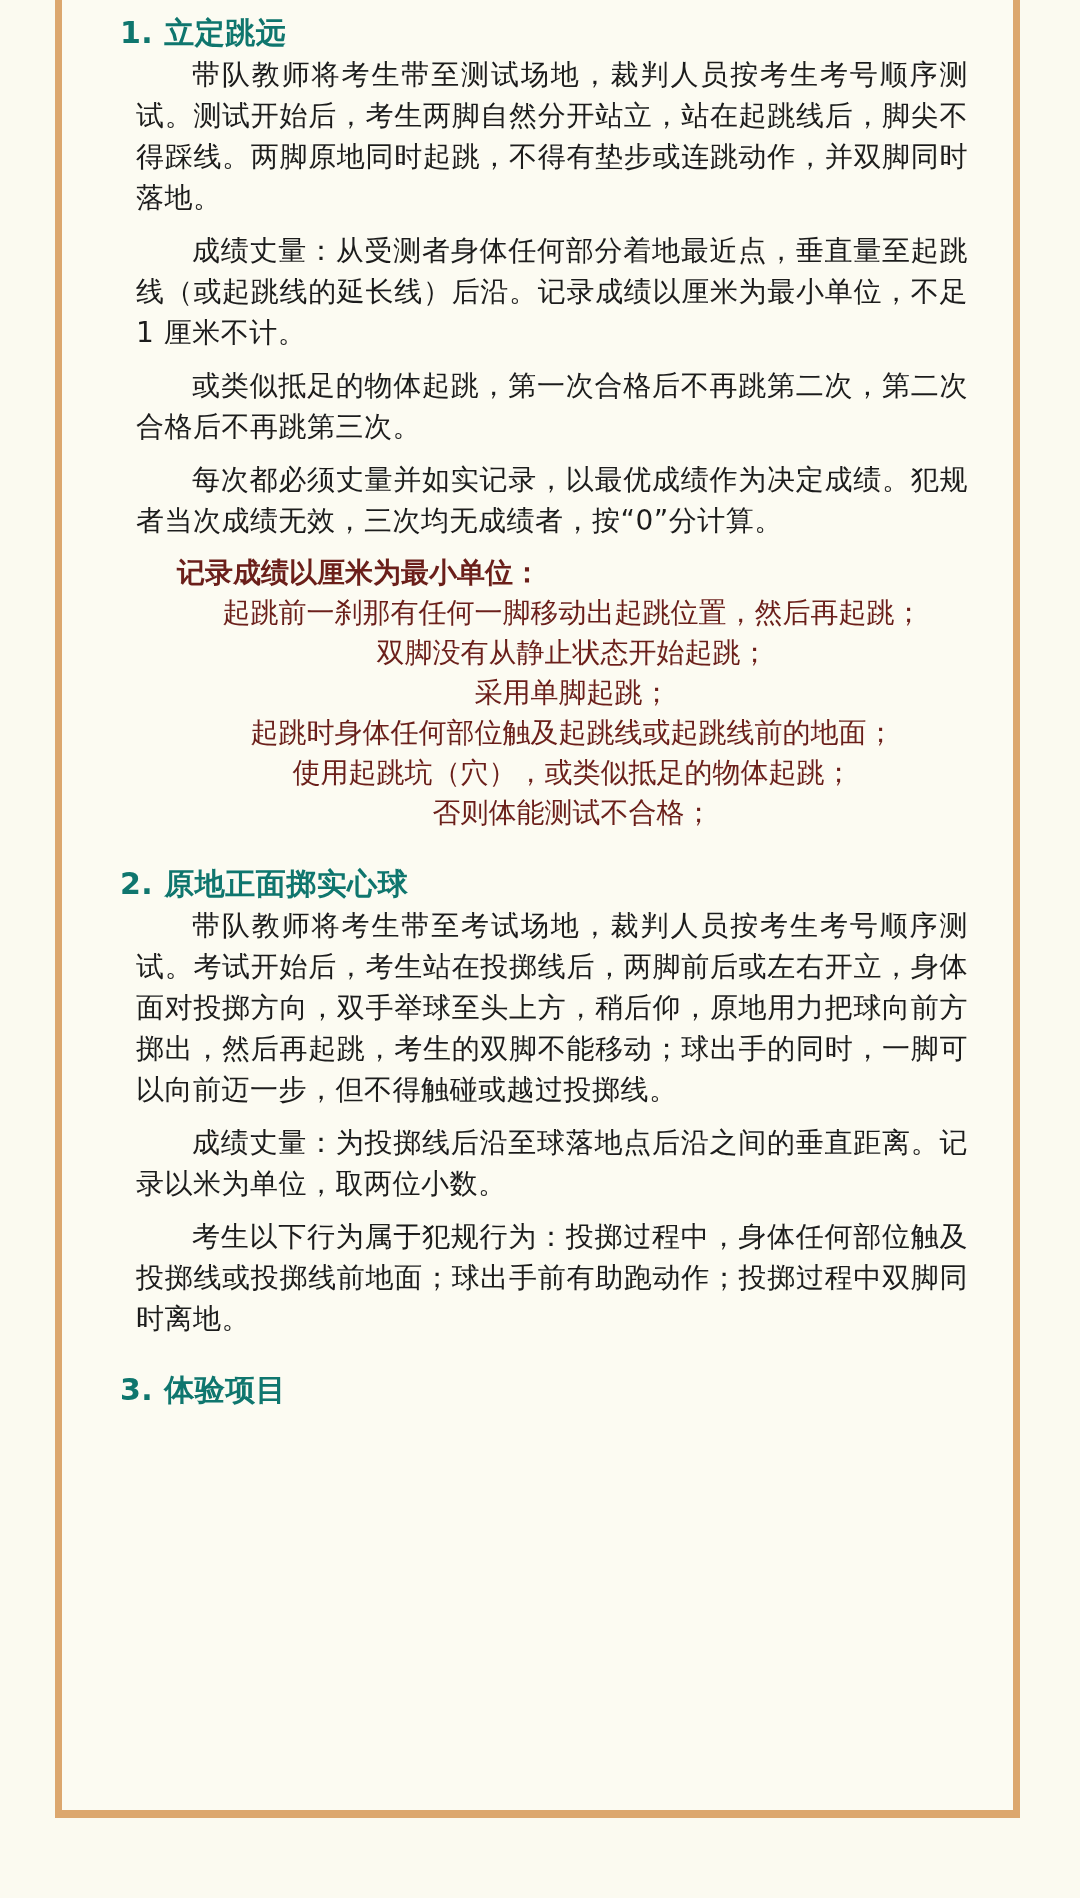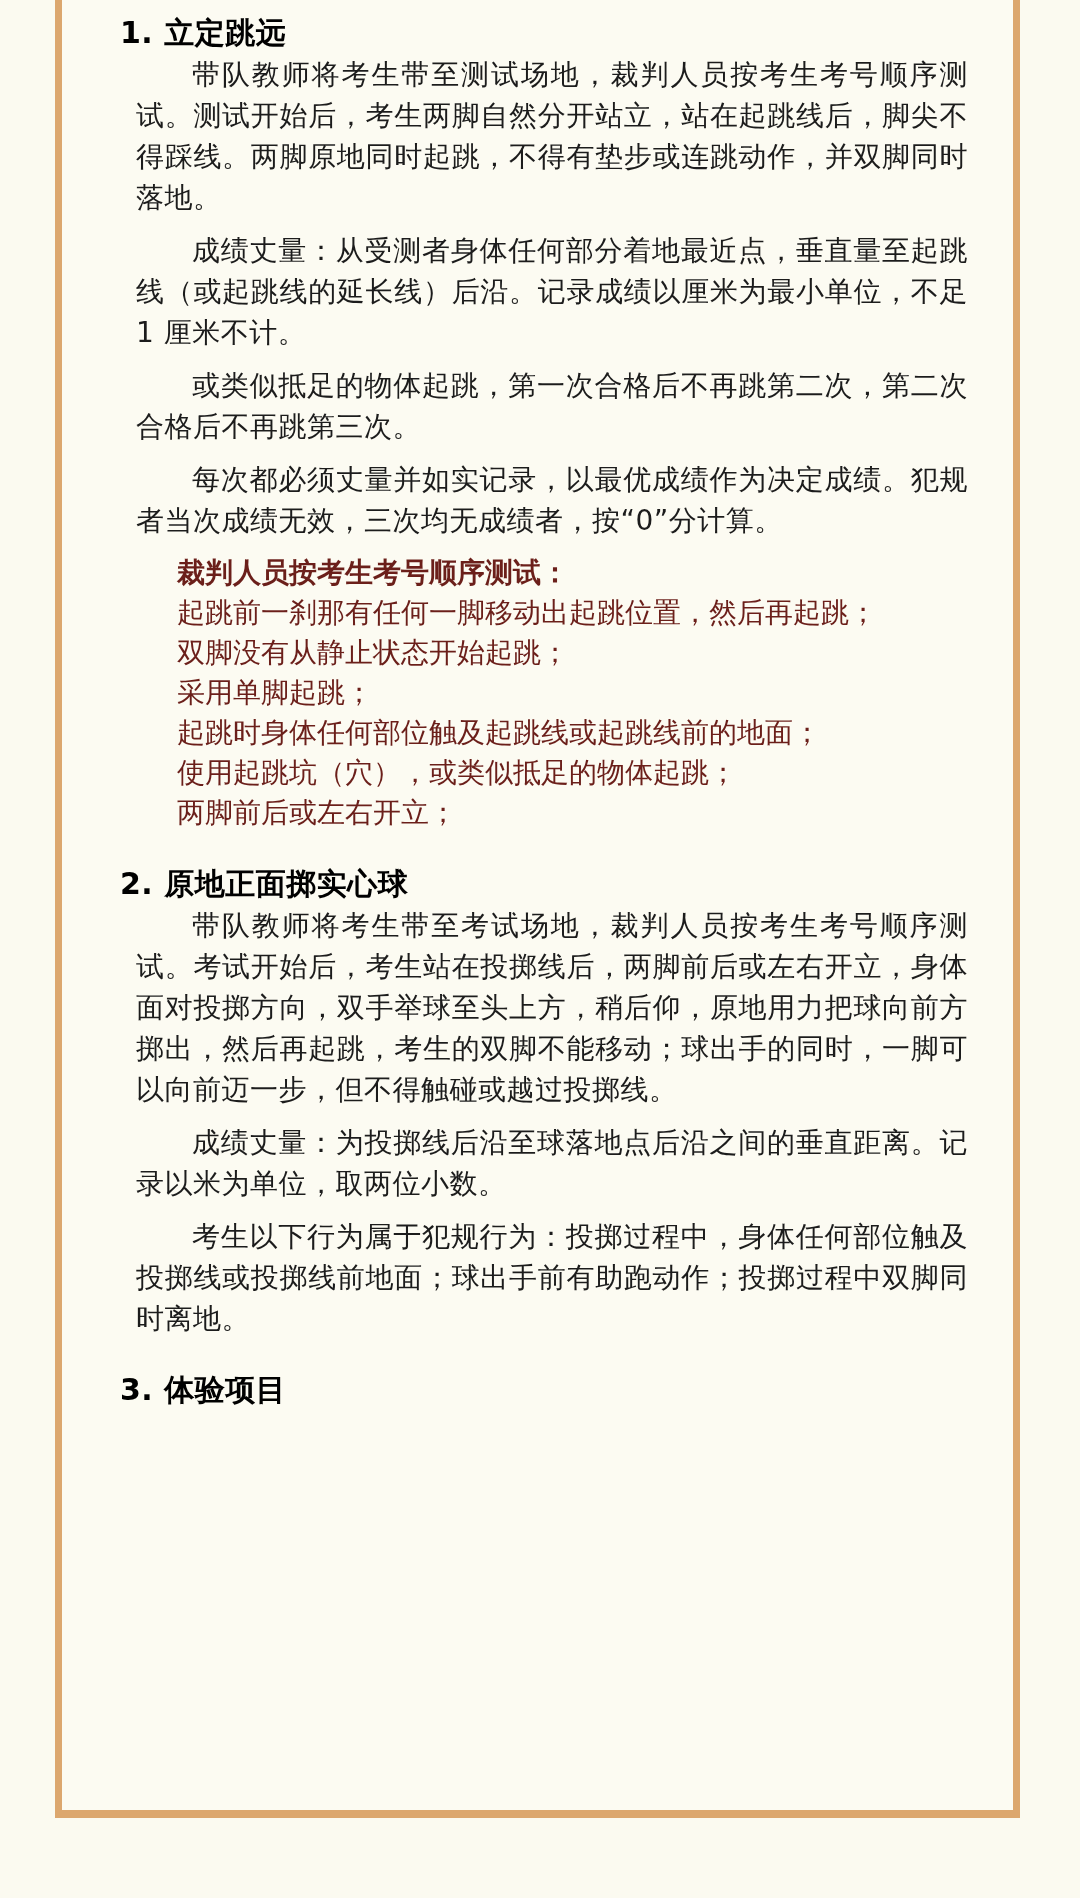--- a/index.html
+++ b/index.html
@@ -30,21 +30,21 @@
   .content {
     position: absolute;
     left: 120px;
     top: 12px;
     width: 848px;
   }
   .heading {
     font-weight: bold;
     font-size: 30px;
     line-height: 42px;
-    color: #000000;
+    color: #0f766e;
     margin: 0;
     letter-spacing: 0.5px;
   }
   .para {
     font-size: 28px;
     line-height: 41px;
     margin: 0 0 12px 16px;
     text-indent: 56px;
     text-align: justify;
     letter-spacing: 0.5px;
@@ -59,44 +59,44 @@
   }
   .violations .v-title {
     font-weight: bold;
     margin: 0;
   }
   .violations ul {
     list-style: none;
     margin: 0;
     padding: 0;
   }
-  .violations li { margin: 0; white-space: nowrap; }
+  .violations li { margin: 0; white-space: nowrap; text-align: center; }
 </style>
 </head>
 <body>
 
 <div class="frame"></div>
 
 <div class="content">
 
   <div class="section">
     <h2 class="heading">1. 立定跳远</h2>
     <p class="para">带队教师将考生带至测试场地，裁判人员按考生考号顺序测试。测试开始后，考生两脚自然分开站立，站在起跳线后，脚尖不得踩线。两脚原地同时起跳，不得有垫步或连跳动作，并双脚同时落地。</p>
     <p class="para">成绩丈量：从受测者身体任何部分着地最近点，垂直量至起跳线（或起跳线的延长线）后沿。记录成绩以厘米为最小单位，不足 1 厘米不计。</p>
     <p class="para">或类似抵足的物体起跳，第一次合格后不再跳第二次，第二次合格后不再跳第三次。</p>
     <p class="para">每次都必须丈量并如实记录，以最优成绩作为决定成绩。犯规者当次成绩无效，三次均无成绩者，按“0”分计算。</p>
     <div class="violations">
-      <p class="v-title">裁判人员按考生考号顺序测试：</p>
+      <p class="v-title">记录成绩以厘米为最小单位：</p>
       <ul>
         <li>起跳前一刹那有任何一脚移动出起跳位置，然后再起跳；</li>
         <li>双脚没有从静止状态开始起跳；</li>
         <li>采用单脚起跳；</li>
         <li>起跳时身体任何部位触及起跳线或起跳线前的地面；</li>
         <li>使用起跳坑（穴），或类似抵足的物体起跳；</li>
-        <li>两脚前后或左右开立；</li>
+        <li>否则体能测试不合格；</li>
       </ul>
     </div>
   </div>
 
   <div class="section">
     <h2 class="heading">2. 原地正面掷实心球</h2>
     <p class="para">带队教师将考生带至考试场地，裁判人员按考生考号顺序测试。考试开始后，考生站在投掷线后，两脚前后或左右开立，身体面对投掷方向，双手举球至头上方，稍后仰，原地用力把球向前方掷出，然后再起跳，考生的双脚不能移动；球出手的同时，一脚可以向前迈一步，但不得触碰或越过投掷线。</p>
     <p class="para">成绩丈量：为投掷线后沿至球落地点后沿之间的垂直距离。记录以米为单位，取两位小数。</p>
     <p class="para">考生以下行为属于犯规行为：投掷过程中，身体任何部位触及投掷线或投掷线前地面；球出手前有助跑动作；投掷过程中双脚同时离地。</p>
   </div>

